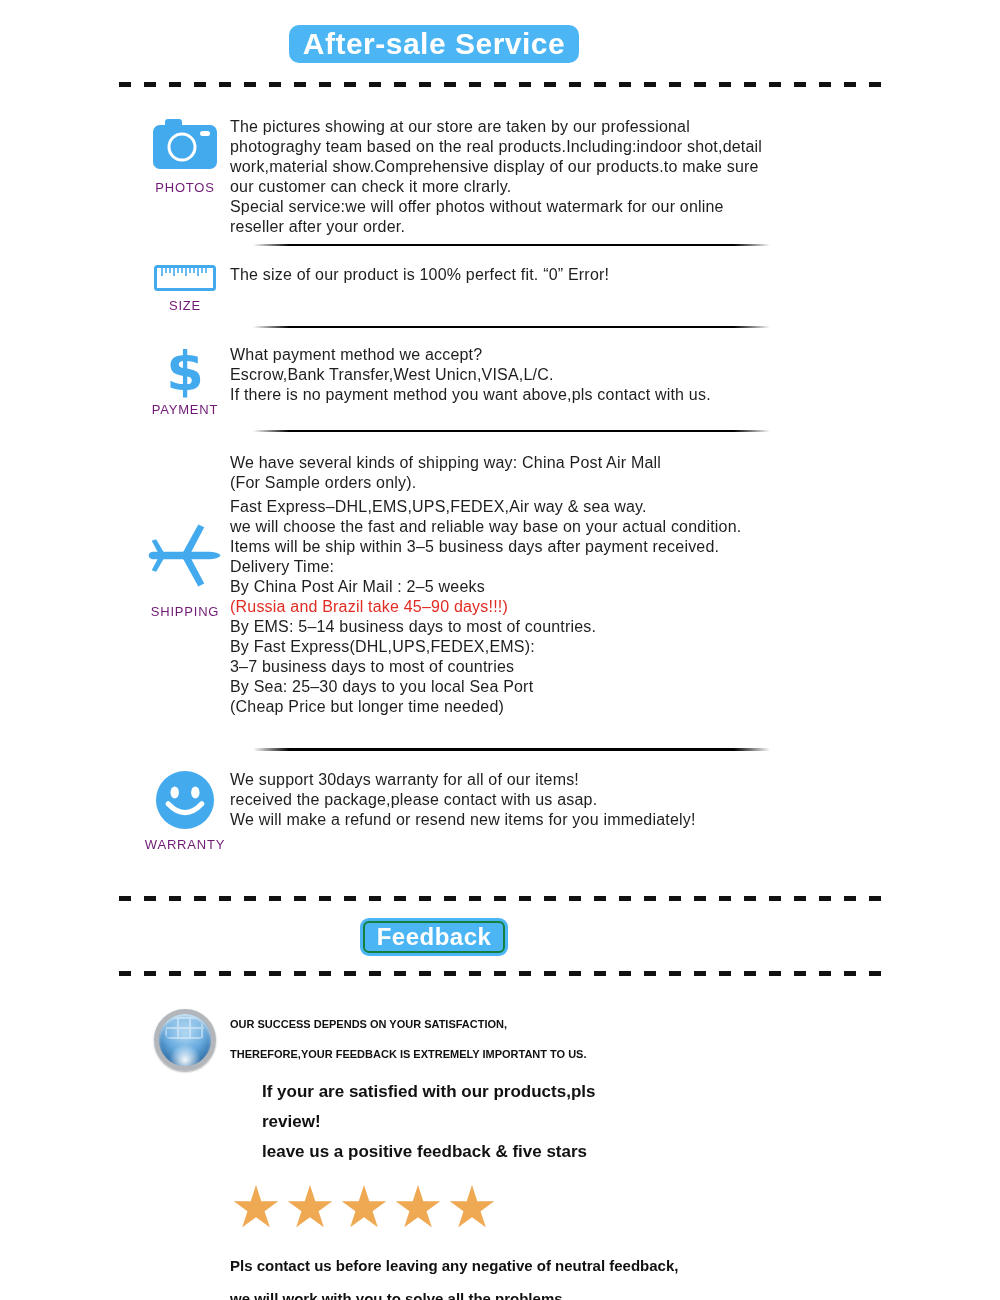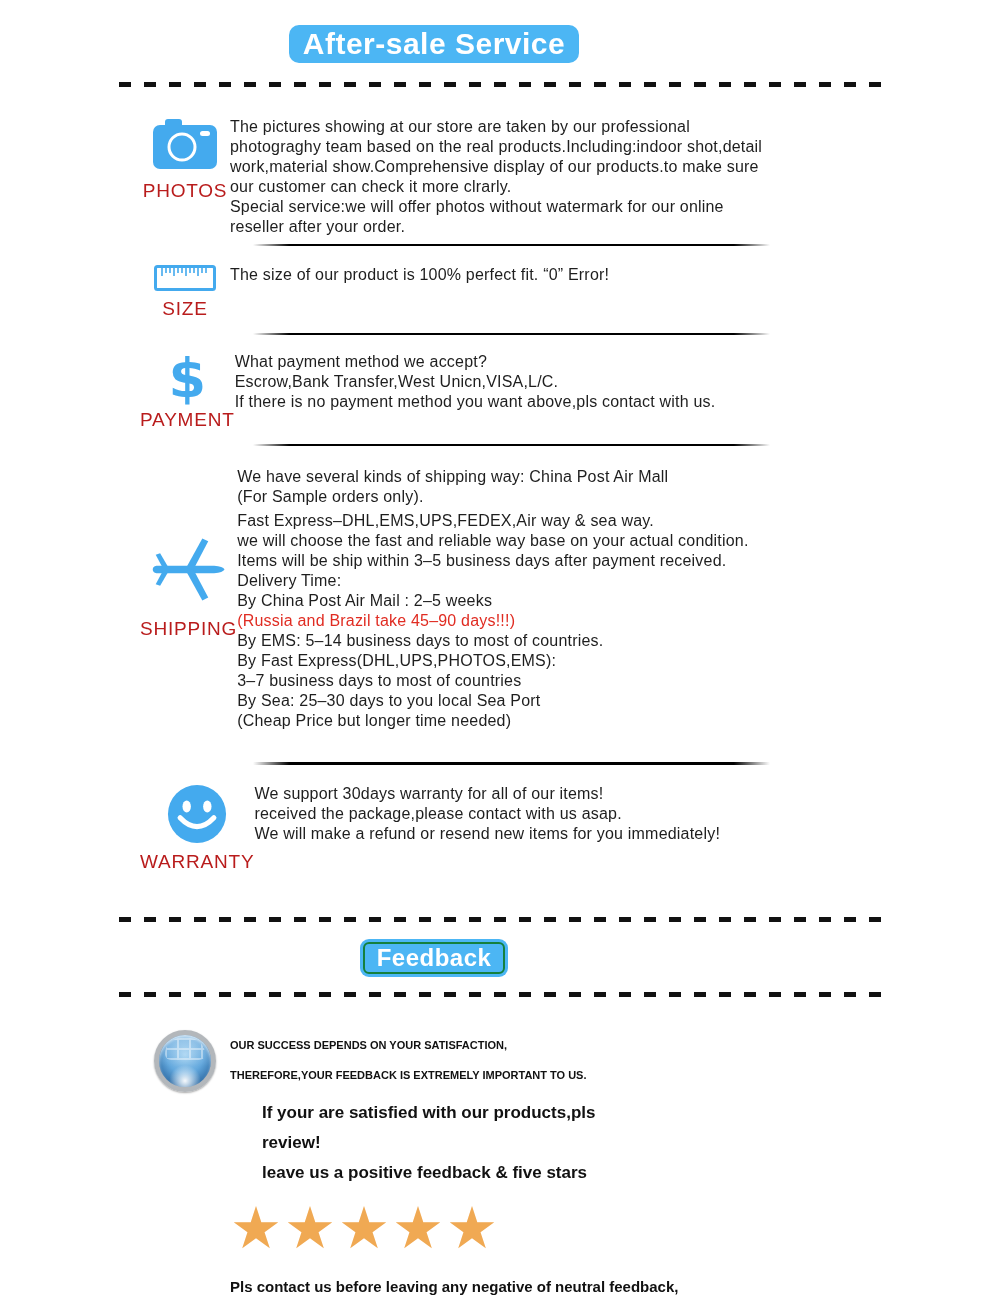--- a/index.html
+++ b/index.html
@@ -25,21 +25,21 @@
   .sep{height:2px;width:517px;margin-left:253px;
        background:linear-gradient(90deg,rgba(0,0,0,0) 0%,#000 7%,#000 93%,rgba(0,0,0,0) 100%);}
   .sep-1{margin-top:7px;}
   .sep-2{margin-top:13px;}
   .sep-3{margin-top:13px;}
   .sep-4{margin-top:31px;height:3px;}
 
   
   .section{display:flex;padding-left:140px;}
   .icon-col{flex:0 0 90px;display:flex;flex-direction:column;align-items:center;}
-  .icon-label{margin-top:3px;font-size:19px;color:#b91c1c;letter-spacing:.8px;}
+  .icon-label{margin-top:3px;font-size:13px;color:#701a75;letter-spacing:.8px;}
   .text-col{font-size:16px;line-height:20px;letter-spacing:.2px;color:#1e1e1e;}
   .sec-photos{margin-top:30px;}
   .sec-size{margin-top:19px;}
   .sec-payment{margin-top:17px;}
   .sec-shipping{margin-top:21px;}
   .sec-warranty{margin-top:19px;}
   .gap-after{margin-bottom:4px;}
   .red-line{color:#e02c22;}
   .dollar-glyph{font-size:54px;line-height:54px;font-weight:bold;color:#44aaee;
                 font-family:"DejaVu Sans",sans-serif;}
@@ -151,21 +151,21 @@
       <div>
           <div class="tline">Fast Express–DHL,EMS,UPS,FEDEX,Air way &amp; sea way.</div>
           <div class="tline">we will choose the fast and reliable way base on your actual condition.</div>
           <div class="tline">Items will be ship within 3–5 business days after payment received.</div>
           <div class="tline">Delivery Time:</div>
           <div class="tline">By China Post Air Mail : 2–5 weeks</div>
         </div>
       <div class="red-line">(Russia and Brazil take 45–90 days!!!)</div>
       <div>
           <div class="tline">By EMS: 5–14 business days to most of countries.</div>
-          <div class="tline">By Fast Express(DHL,UPS,PHOTOS,EMS):</div>
+          <div class="tline">By Fast Express(DHL,UPS,FEDEX,EMS):</div>
           <div class="tline">3–7 business days to most of countries</div>
           <div class="tline">By Sea: 25–30 days to you local Sea Port</div>
           <div class="tline">(Cheap Price but longer time needed)</div>
         </div>
     </div>
   </div>
   <div class="sep sep-4"></div>
 
   <div class="section sec-warranty">
     <div class="icon-col">

